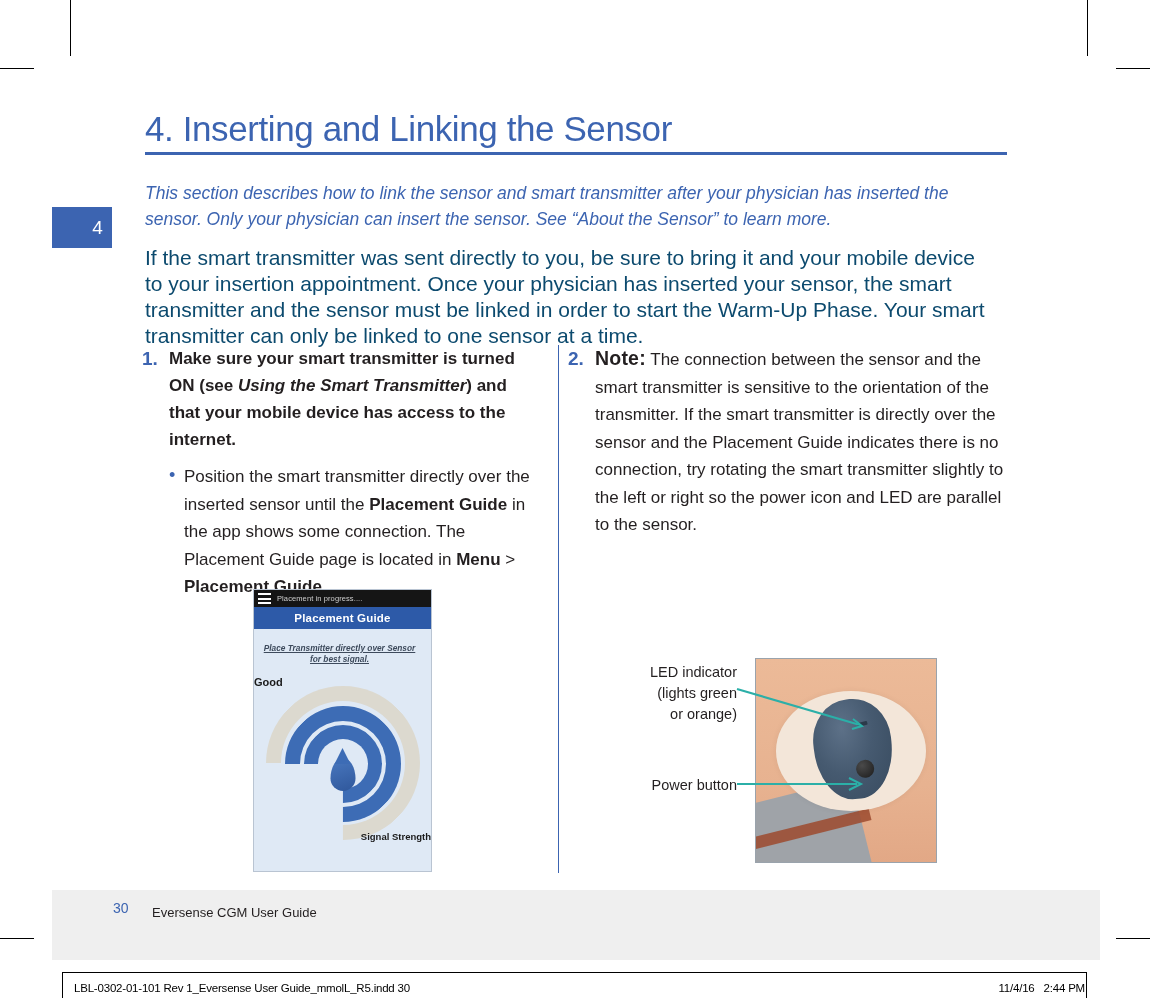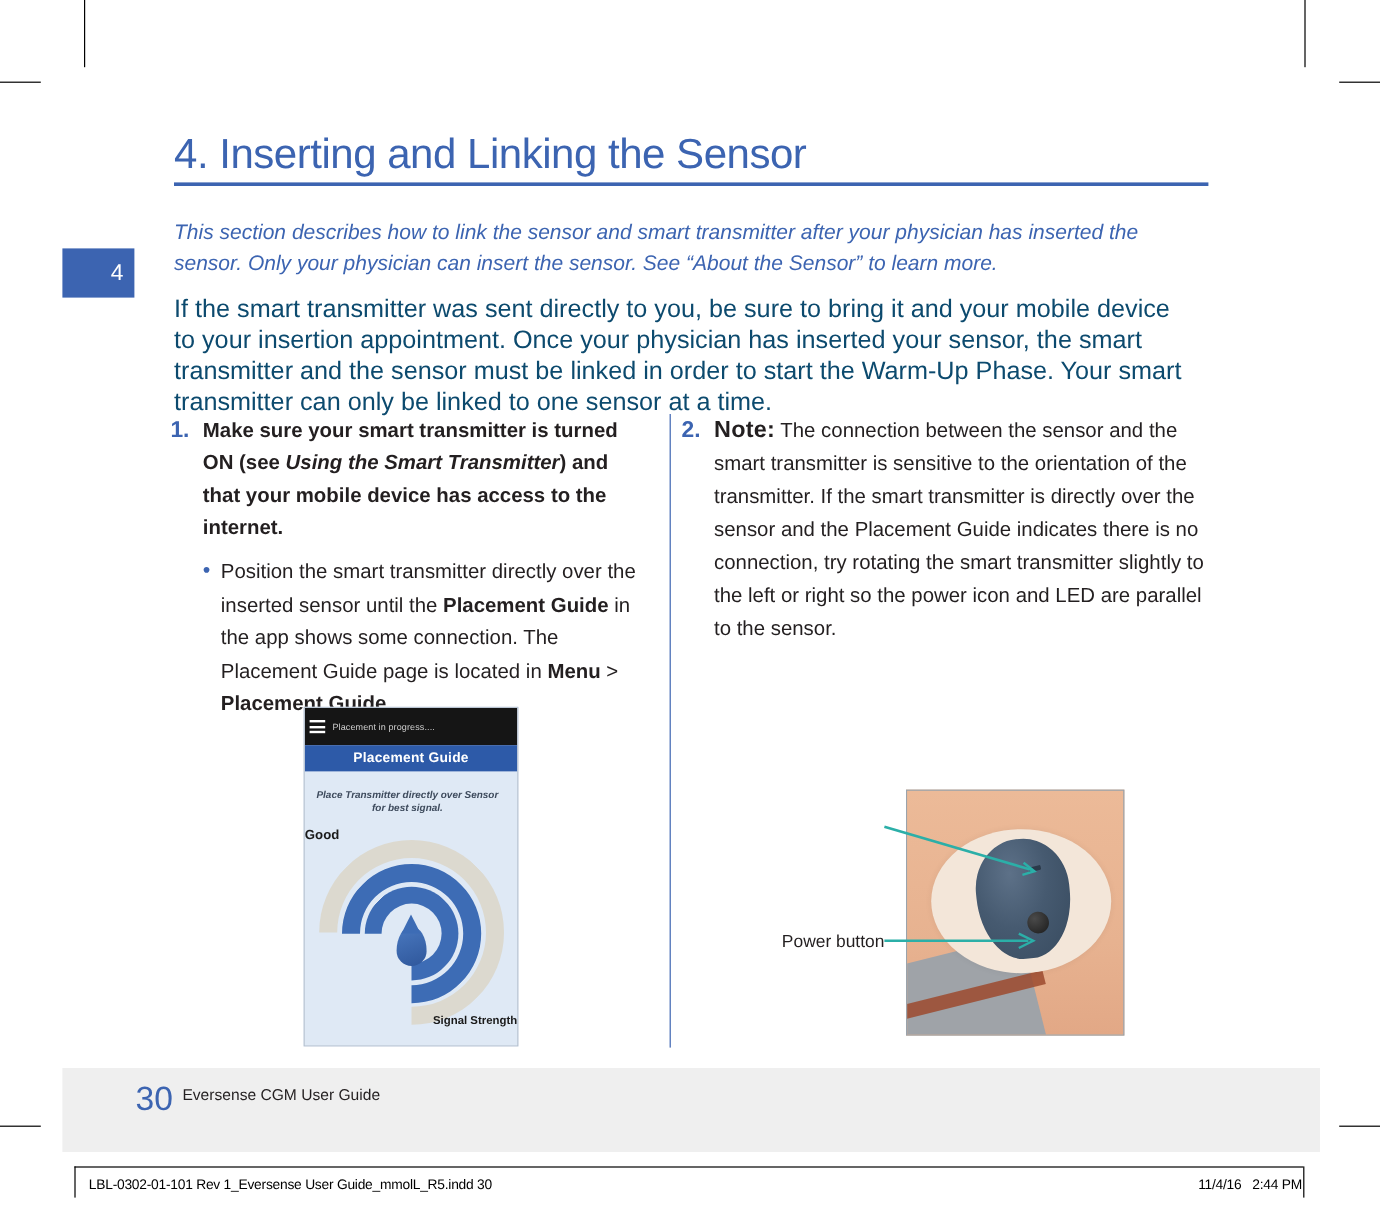--- a/index.html
+++ b/index.html
@@ -95,21 +95,21 @@
   }
   .note .note-label{font-weight:700;font-size:19.5px;letter-spacing:.2px;}
 
   
   .phone{
     position:absolute;left:253px;top:589px;width:179px;height:283px;
     background:#dfe9f5;border:1px solid #b9c4d2;box-sizing:border-box;
     overflow:hidden;
   }
   .phone-status{
-    height:31px;background:#151515;display:flex;align-items:center;
+    height:17px;background:#151515;display:flex;align-items:center;
     padding-left:4px;
   }
   .hamburger{width:13px;height:11px;display:flex;flex-direction:column;
     justify-content:space-between;margin-right:6px;flex:none;}
   .hamburger i{display:block;height:2px;background:#fff;}
   .phone-status .st-text{
     color:#cfcfcf;font-size:7.5px;white-space:nowrap;letter-spacing:.1px;
   }
   .phone-titlebar{
     height:22px;background:#2d5aa8;display:flex;align-items:center;
@@ -117,21 +117,21 @@
   }
   .phone-titlebar span{
     color:#fff;font-size:11.5px;font-weight:700;letter-spacing:.2px;
   }
   .phone-body{
     position:relative;height:calc(100% - 39px);background:#dfe9f5;
     padding-top:1px;
   }
   .phone-instr{
     margin:13px 10px 0 4px;text-align:center;color:#3d4a5c;
-    font-size:8.3px;font-style:italic;line-height:11px;font-weight:700;
+    font-size:8.3px;font-style:italic;line-height:11px;font-weight:700;text-decoration:underline;
   }
   .phone-good{
     margin-top:11px;text-align:left;color:#1a1a1a;font-size:11px;font-weight:700;
   }
   .signal-wrap{position:relative;height:130px;margin-top:4px;}
   .arc{
     position:absolute;left:50%;transform:translateX(-50%);
     border-style:solid;border-color:transparent;
     border-radius:50%;
   }
@@ -208,21 +208,21 @@
   .callout-pwr{left:612px;top:775px;width:125px;}
   .leader{position:absolute;}
 
   
   .footer-bar{
     position:absolute;left:52px;top:890px;width:1048px;height:70px;
     background:#efefef;
   }
   .footer-page{
     position:absolute;left:113px;top:900px;
-    color:#3C64B1;font-size:28px;font-weight:400;
+    color:#3C64B1;font-size:14px;font-weight:400;
   }
   .footer-title{
     position:absolute;left:152px;top:905px;
     color:#231f20;font-size:13px;
   }
 
   
   .slug-left{
     position:absolute;left:74px;top:982px;
     color:#000;font-size:11.5px;font-family:"Liberation Sans", sans-serif;
@@ -311,20 +311,25 @@
     <div class="skin"></div>
     <div class="corner"></div>
     <div class="corner2"></div>
     <div class="patch"></div>
     <div class="transmitter">
       <div class="led"></div>
       <div class="pwr"></div>
     </div>
   </div>
 
+  <div class="callout callout-led">
+    <div>LED indicator</div>
+    <div>(lights green</div>
+    <div>or orange)</div>
+  </div>
   <div class="callout callout-pwr">Power button</div>
 
   <svg class="leader" style="left:735px;top:655px;width:140px;height:150px;" viewBox="0 0 140 150">
     <path d="M2 34 L125 70" stroke="#2BAFA8" stroke-width="2.2" fill="none"></path>
     <path d="M118 64 L127 71 L117 74" stroke="#2BAFA8" stroke-width="2" fill="none"></path>
     <path d="M2 129 L122 129" stroke="#2BAFA8" stroke-width="2.2" fill="none"></path>
     <path d="M114 123 L126 129 L114 135" stroke="#2BAFA8" stroke-width="2" fill="none"></path>
   </svg>
 
   <div class="footer-bar"></div>

